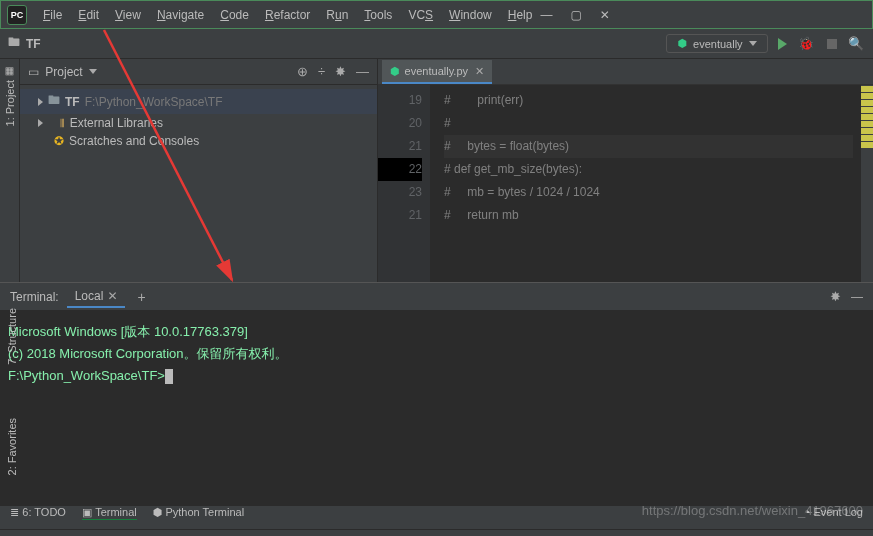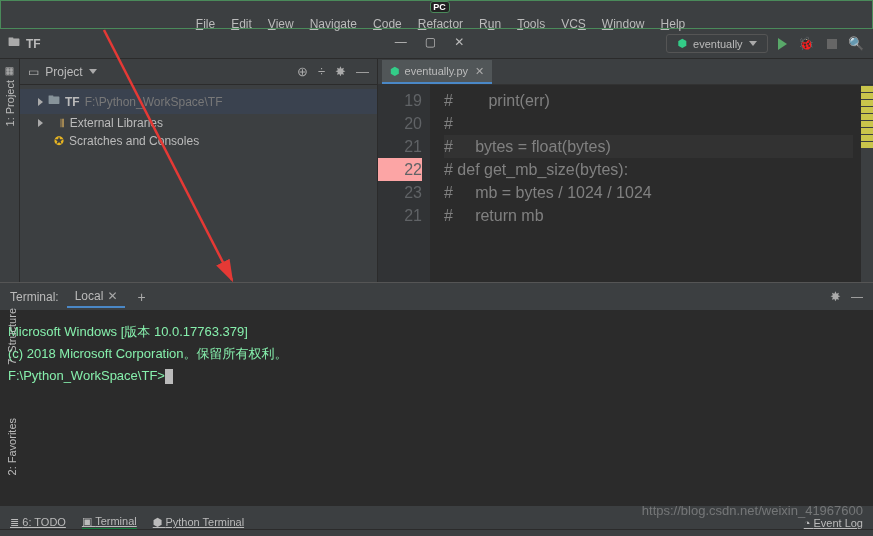--- a/index.html
+++ b/index.html
@@ -1,17 +1,17 @@
 <!DOCTYPE html>
 <html><head>
 <meta charset="utf-8">
 <style>
 * { margin:0; padding:0; box-sizing:border-box; font-family:"Segoe UI",Arial,sans-serif; }
 body { width:873px; height:536px; background:#3c3f41; color:#bbbbbb; font-size:12px; overflow:hidden; position:relative; }
-.titlebar { height:29px; background:#3c3f41; border:1px solid #4a8a5a; display:flex; align-items:center;flex-direction:column; }
+.titlebar { height:29px; background:#3c3f41; border:1px solid #4a8a5a; display:flex; align-items:center; }
 .app-icon { width:20px; height:20px; margin-left:6px; background:#222; border-radius:3px; display:flex; align-items:center; justify-content:center; color:#fff; font-size:9px; font-weight:bold; border:1px solid #4a8a5a; }
 .menu { display:flex; gap:0; margin-left:8px; }
 .menu-item { padding:4px 8px; color:#bbb; cursor:pointer; }
 .menu-item u { text-decoration:underline; }
 .title-path { flex:1; text-align:center; color:#999; font-size:11px; }
 .winctl { display:flex; gap:18px; padding-right:14px; color:#bbb; }
 .toolbar { height:30px; background:#3c3f41; border-bottom:1px solid #2b2b2b; display:flex; align-items:center; padding:0 8px; }
 .crumb-icon { margin-right:6px; color:#aaa; }
 .run-config { margin-left:auto; padding:2px 10px; border:1px solid #555; border-radius:3px; display:flex; align-items:center; gap:6px; font-size:11px; }
 .py-dot { color:#3c8; }
@@ -34,35 +34,35 @@
 .tree-row.sel { background:#2f65ca1a; }
 .tri-r { display:inline-block; border-top:4px solid transparent; border-bottom:4px solid transparent; border-left:5px solid #aaa; margin-left:12px; }
 .folder { color:#87939a; }
 .lib-icon { color:#d0a85c; font-size:11px; margin-left:12px; }
 .scratch-icon { color:#e6b422; margin-left:28px; }
 .dim { color:#787878; }
 .editor { flex:1; background:#2b2b2b; display:flex; flex-direction:column; }
 .tab-bar { height:26px; background:#3c3f41; display:flex; align-items:flex-end; padding-left:4px; border-bottom:1px solid #323232; }
 .tab { height:24px; background:#515658; padding:3px 8px; display:flex; align-items:center; gap:5px; font-size:11px; border-bottom:2px solid #4a88c7; }
 .tab-close { color:#aaa; font-size:11px; margin-left:2px; }
-.code-area { flex:1; display:flex; font-family:Consolas,monospace; font-size:16px; position:relative; }
+.code-area { flex:1; display:flex; font-family:Consolas,monospace; font-size:12px; position:relative; }
 .gutter { width:52px; background:#313335; color:#606366; text-align:right; padding:4px 8px 0 0; line-height:23px; }
 .code { flex:1; padding:4px 8px 0 14px; line-height:23px; color:#808080; }
 .code-line { white-space:pre; }
 .hl { background:#323232; }
 .marks { width:12px; background:#3c3f41; }
 .mark-y { height:6px; background:#c9c54b; margin:1px 0; }
 .term-panel { background:#2b2b2b; border-top:1px solid #555; }
 .term-head { height:28px; background:#3c3f41; display:flex; align-items:center; padding:0 10px; border-bottom:1px solid #2b2b2b; }
 .term-tab { padding:3px 8px; border-bottom:2px solid #4a88c7; margin-left:8px; display:flex; align-items:center; gap:4px; }
 .term-plus { margin-left:12px; color:#aaa; font-size:14px; }
 .term-gear { margin-left:auto; color:#aaa; font-size:13px; }
 .term-body { padding:10px 8px; font-family:Consolas,SimSun,monospace; font-size:13px; color:#86efac; line-height:22px; height:194px; }
 .cursor { display:inline-block; width:8px; height:15px; background:#bbb; vertical-align:middle; }
-.bottom-bar { height:24px; background:#3c3f41; border-top:1px solid #2b2b2b; display:flex; align-items:flex-end; padding:0 10px; gap:16px; font-size:11px; color:#bbb;text-decoration:underline; }
+.bottom-bar { height:24px; background:#3c3f41; border-top:1px solid #2b2b2b; display:flex; align-items:flex-start; padding:0 10px; gap:16px; font-size:11px; color:#bbb; }
 .bottom-bar .active { border-bottom:1px solid #15803d; }
 .status-bar { height:22px; background:#3c3f41; border-top:1px solid #2b2b2b; display:flex; align-items:center; padding:0 10px; font-size:11px; color:#999; }
 .status-right { margin-left:auto; display:flex; gap:14px; }
 .arrow { position:absolute; pointer-events:none; }
 .watermark { position:absolute; right:10px; bottom:18px; color:rgba(220,220,220,0.35); font-size:13px; font-family:Arial; }
 </style>
 </head>
 <body>
 
 <div class="titlebar">
@@ -150,21 +150,21 @@
         <span class="py-dot">⬢</span>
         <span>eventually.py</span>
         <span class="tab-close">✕</span>
       </div>
     </div>
     <div class="code-area">
       <div class="gutter">
         <div>19</div>
         <div>20</div>
         <div>21</div>
-        <div style="background:#fca5a5">22</div>
+        <div style="background:#000000">22</div>
         <div>23</div>
         <div>21</div>
       </div>
       <div class="code">
         <div class="code-line">#        print(err)</div>
         <div class="code-line">#</div>
         <div class="code-line hl">#     bytes = float(bytes)</div>
         <div class="code-line"># def get_mb_size(bytes):</div>
         <div class="code-line">#     mb = bytes / 1024 / 1024</div>
         <div class="code-line">#     return mb</div>

